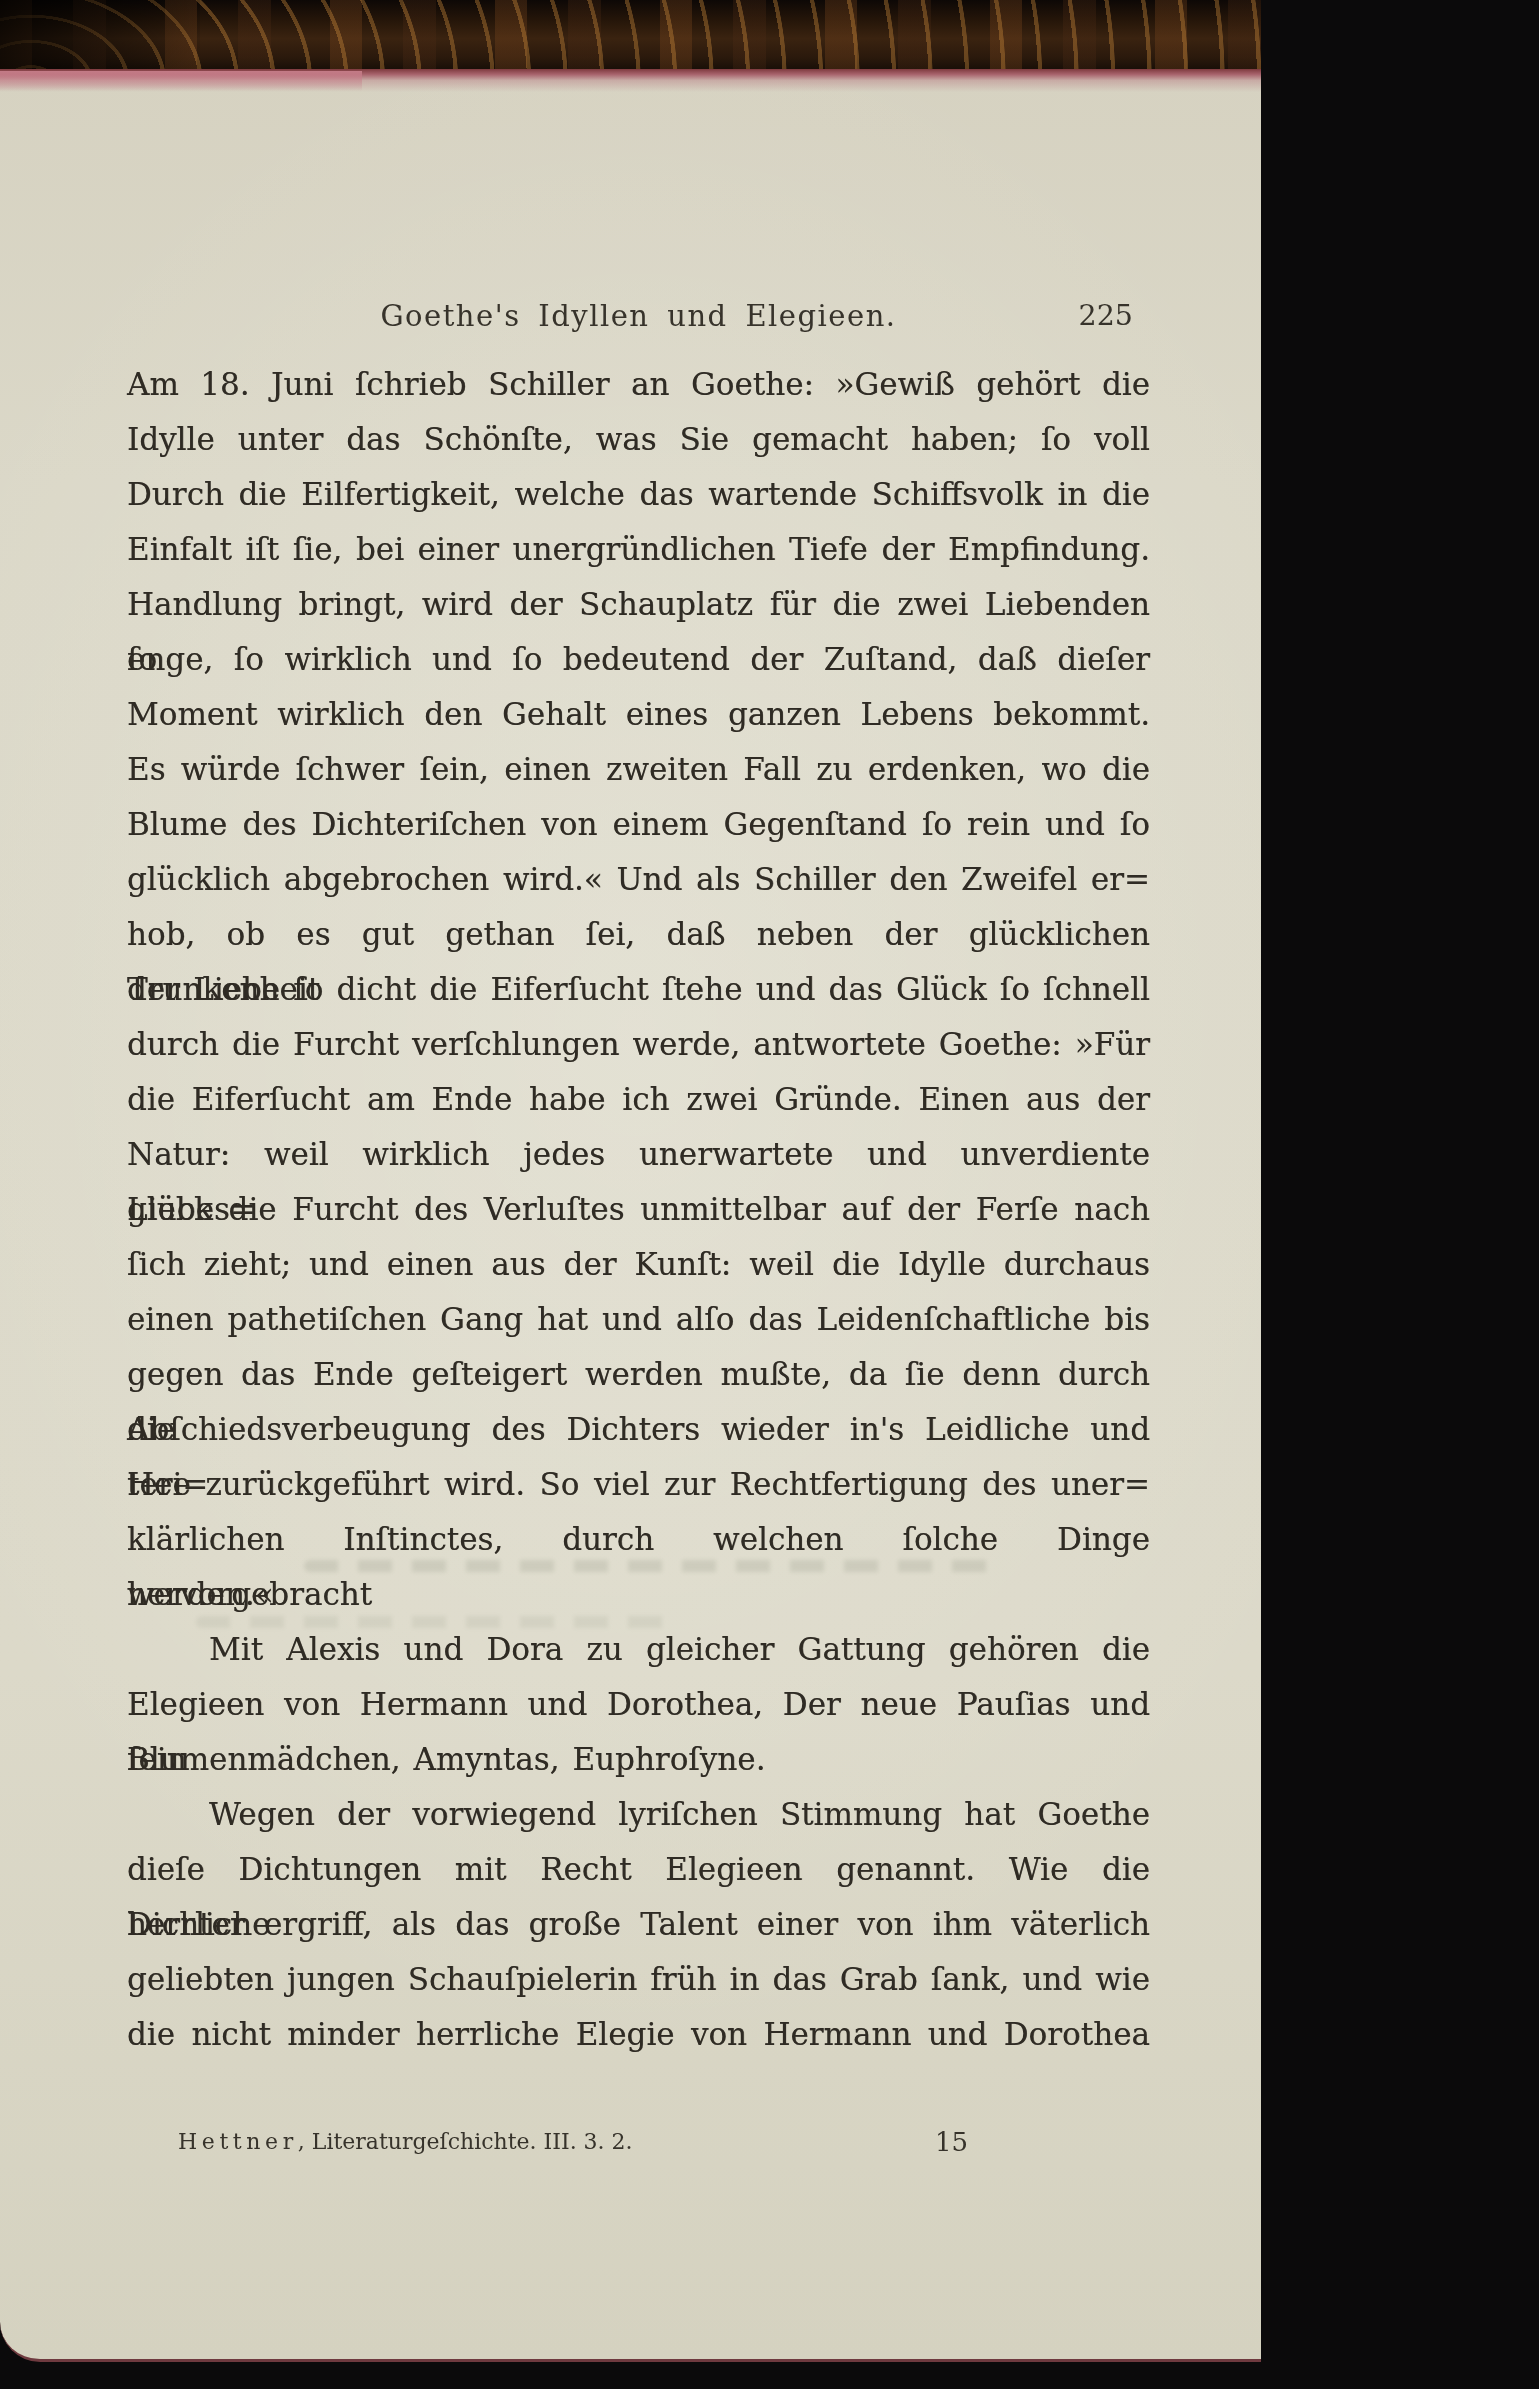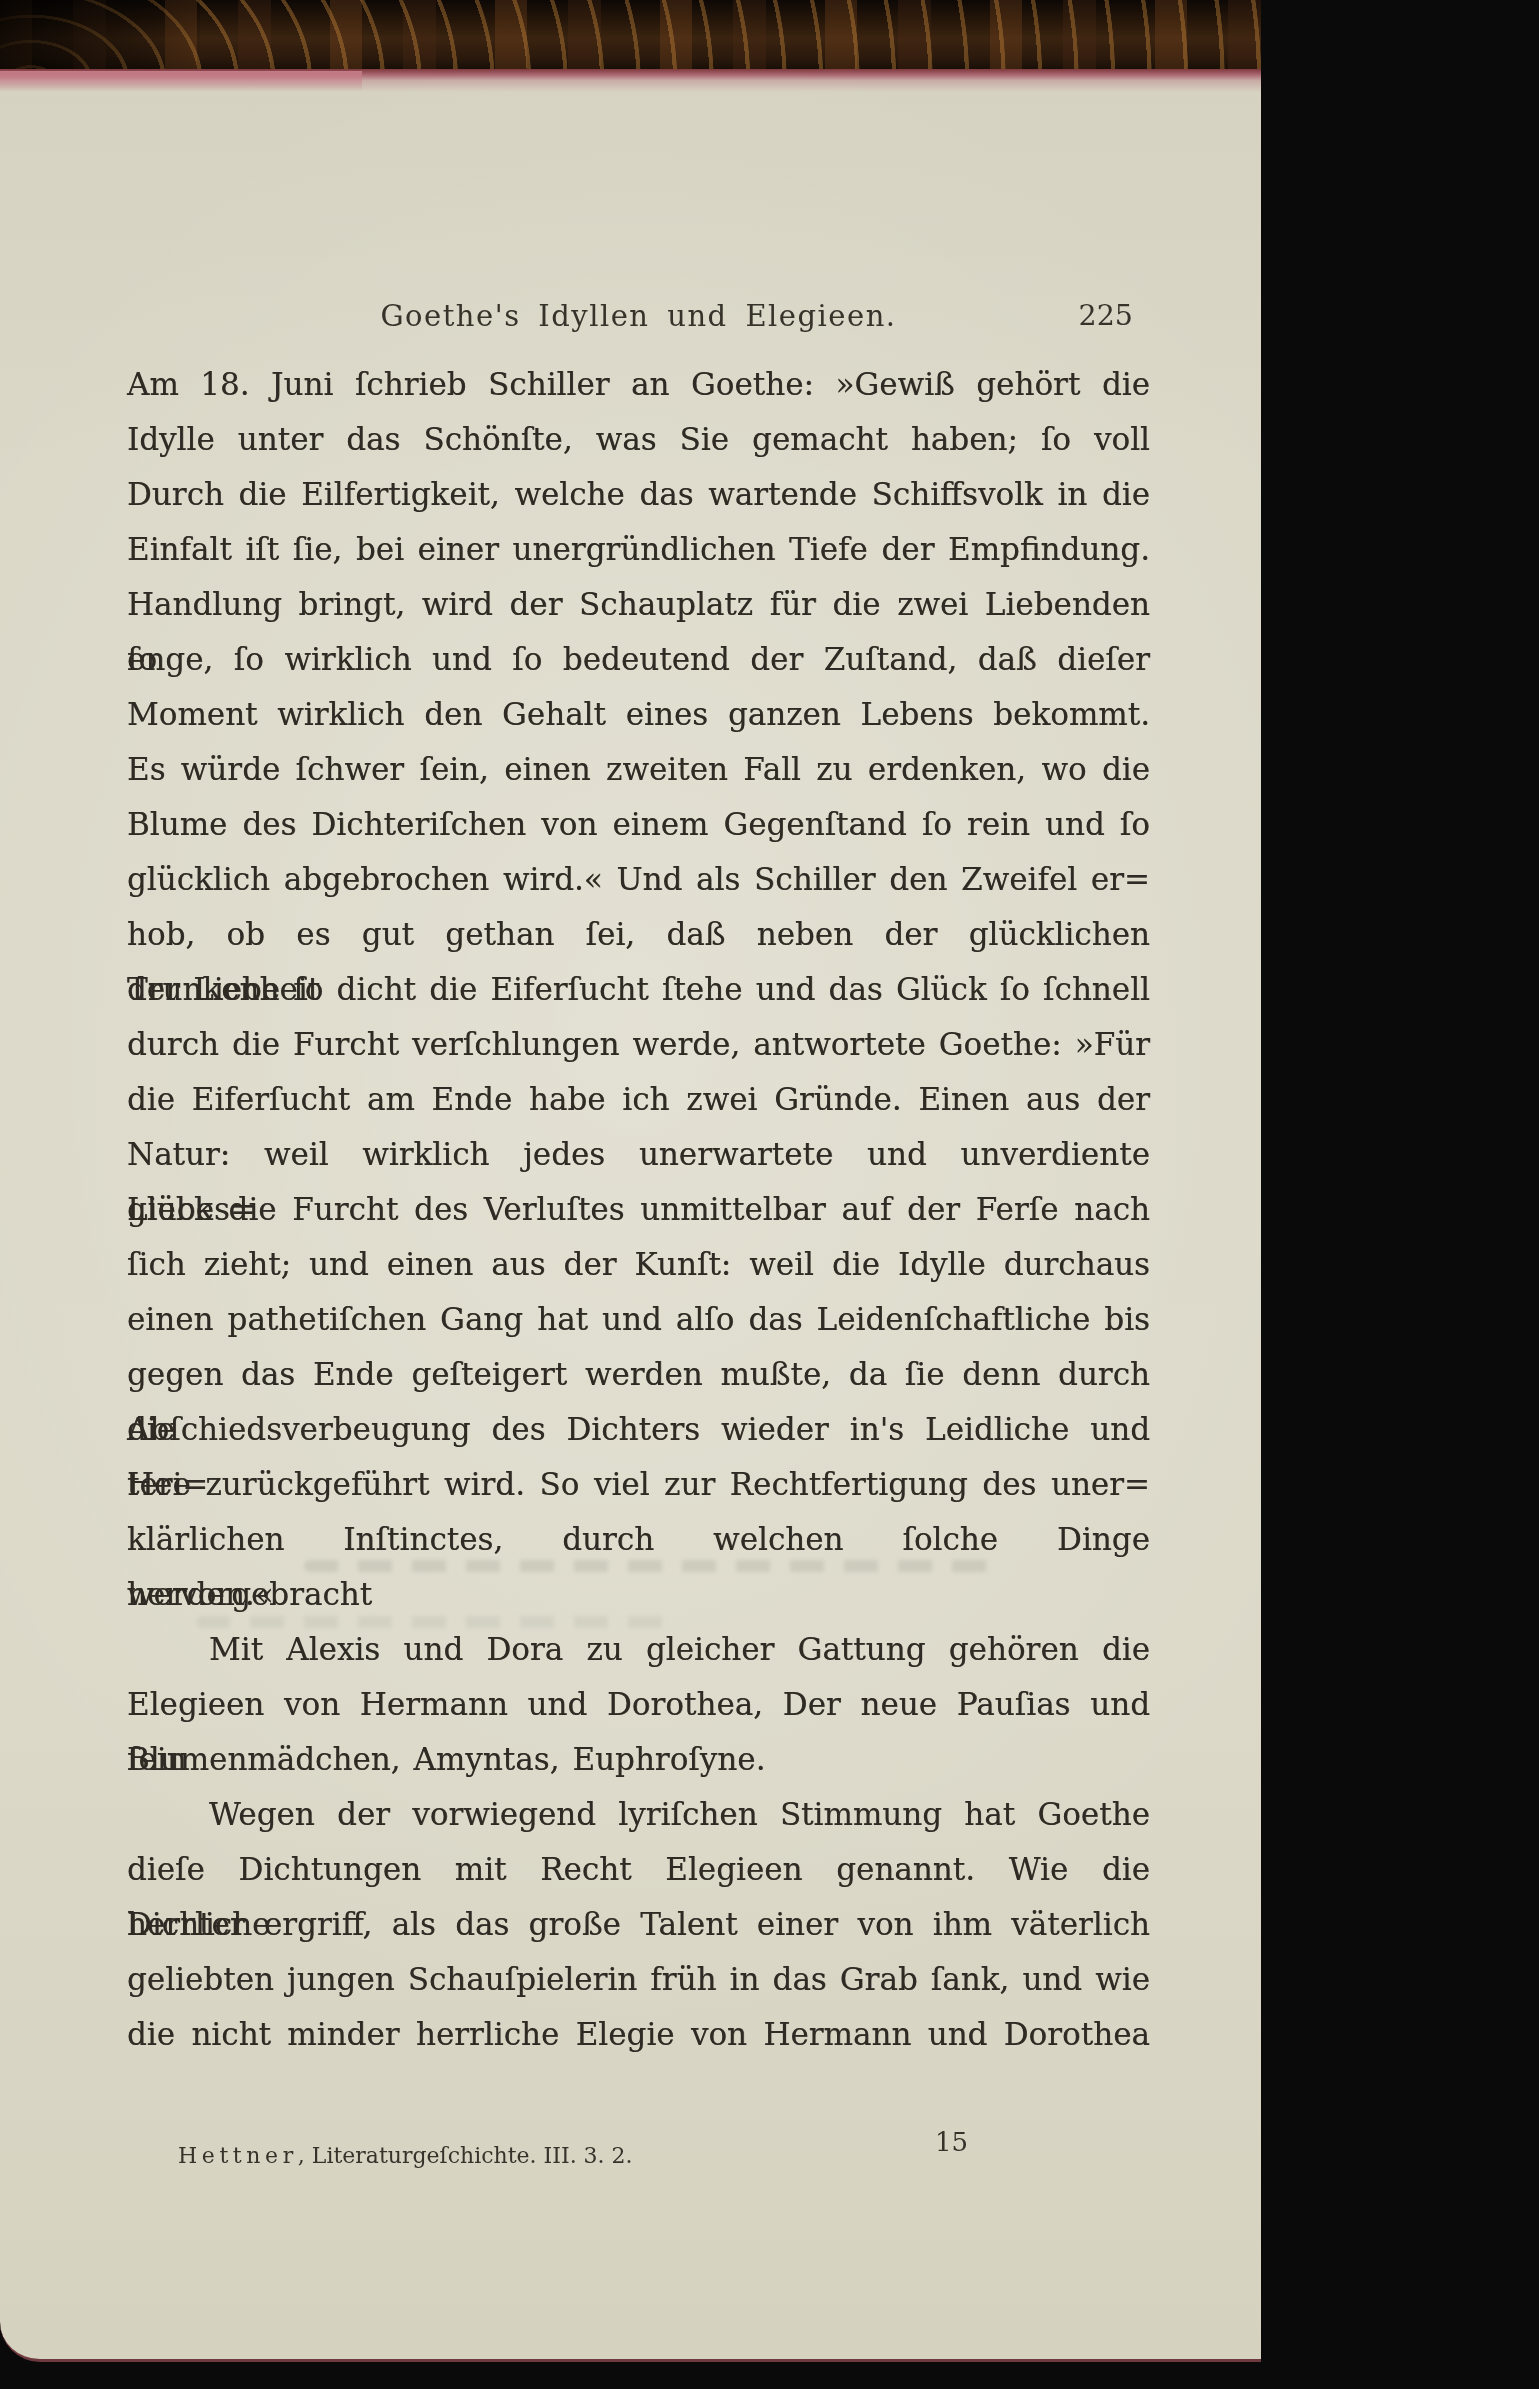--- a/index.html
+++ b/index.html
@@ -55,21 +55,21 @@
     letter-spacing:1.5px;word-spacing:7px;color:#37332b;}
   .hdr-num{position:absolute;right:17px;top:0;font-size:28.5px;line-height:54px;color:#37332b;text-align:center;}
   #body-lines{margin-top:14px;}
   .line{height:55px;line-height:55px;font-size:31px;
     text-align:justify;text-align-last:justify;word-spacing:3.1px;
     text-shadow:0.3px 0.3px 0.5px rgba(47,43,36,.55);}
   .line.indent{text-indent:82px;}
   .line.flush{text-align:left;text-align-last:left;}
 
   .footer{position:absolute;left:0;top:1833px;width:1023px;height:40px;}
-  .footer-sig{position:absolute;left:51px;top:14px;font-size:22px;line-height:40px;color:#37332b;}
+  .footer-sig{position:absolute;left:51px;top:0;font-size:22px;line-height:40px;color:#37332b;}
   .footer-author{letter-spacing:4.6px;}
   .footer-num{position:absolute;left:808px;top:0;font-size:26px;line-height:40px;color:#37332b;}
 </style>
 </head>
 <body>
 
 <div class="photo">
 
   <div class="cover-top"></div>
   <div class="cover-top-shade"></div>

